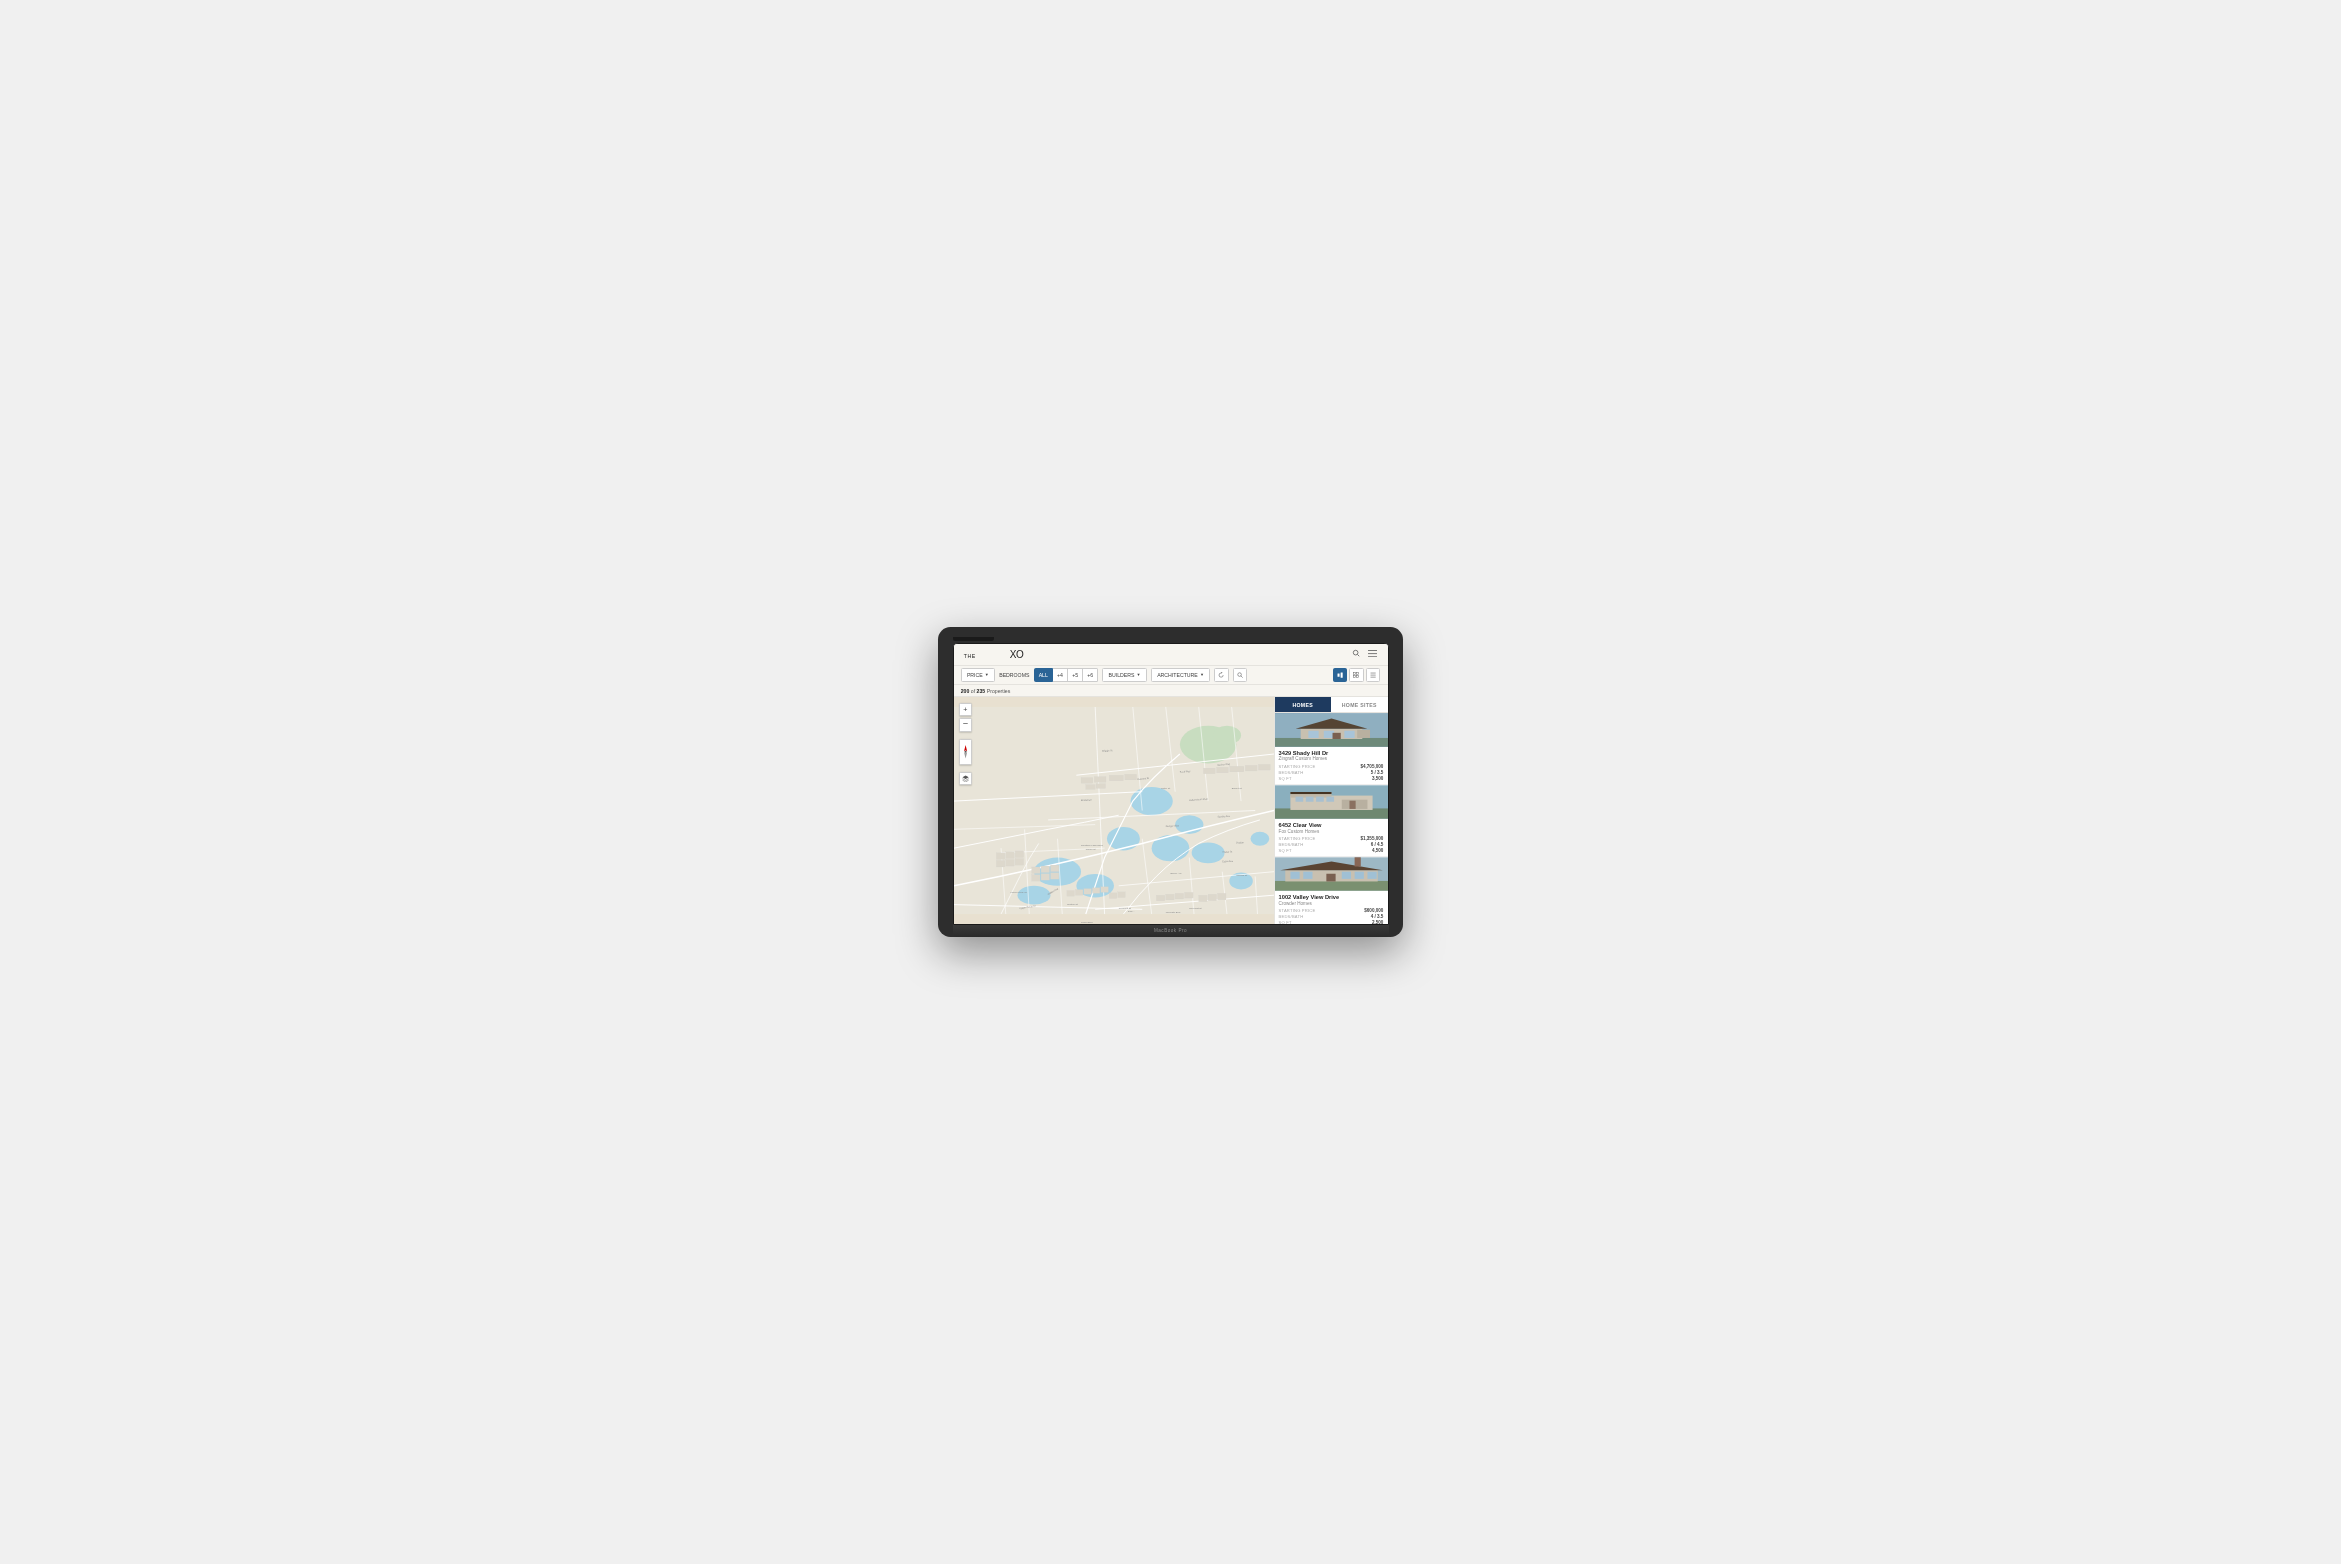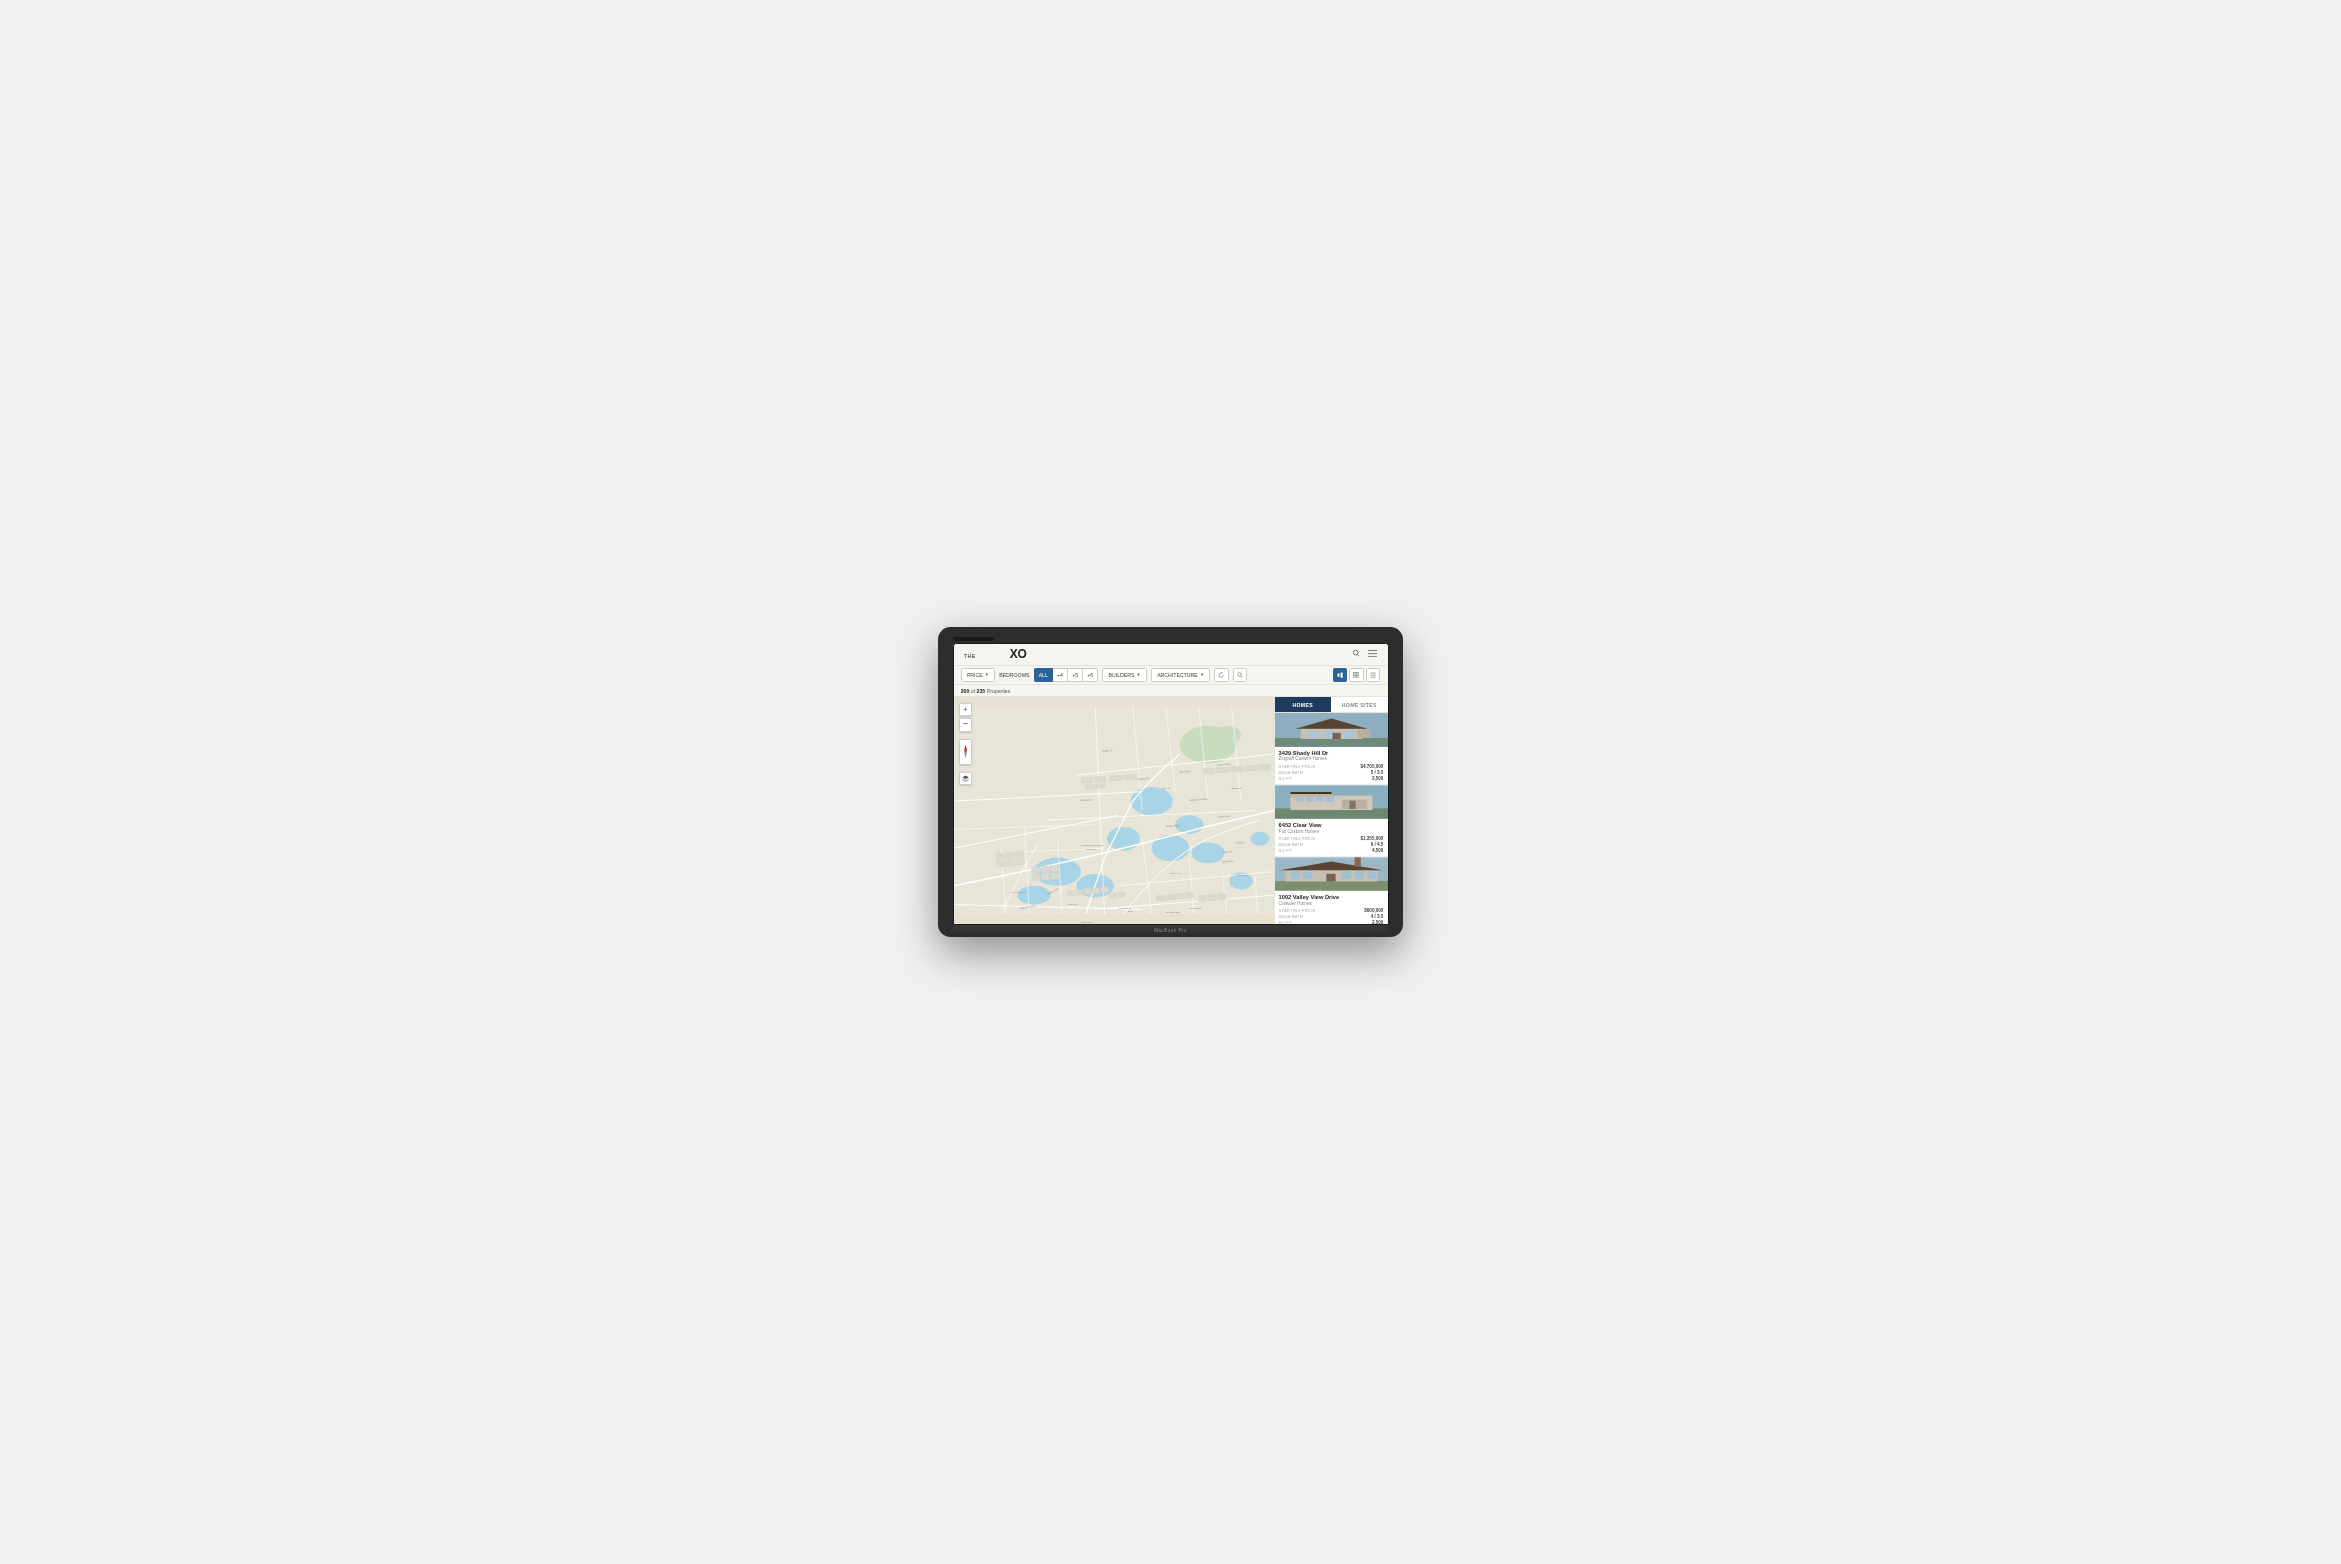--- a/index.html
+++ b/index.html
@@ -323,21 +323,21 @@
   </style>
 </head>
 <body>
 
 <div class="laptop-outer">
   <div class="laptop-notch"></div>
   <div class="laptop-screen">
 
     <div class="app-header">
       <div class="logo">
-        <span style="font-size:5.2px; letter-spacing:0.5px; font-weight:400;">THE</span><span style="font-size:12px; font-weight:700;padding-left:34px;">XO</span>
+        <span style="font-size:5.2px; letter-spacing:0.5px; font-weight:400;">THE</span><span style="font-size:10px; font-weight:400;padding-left:34px;">XO</span>
       </div>
       <div class="header-icons">
         <div class="header-icon">
           <svg width="8.3" height="8.3" viewBox="0 0 16 16" fill="none">
             <circle cx="7" cy="7" r="4.5" stroke="#555" stroke-width="1.5"></circle>
             <line x1="10.5" y1="10.5" x2="14" y2="14" stroke="#555" stroke-width="1.5"></line>
           </svg>
         </div>
         <div class="header-icon">
           <svg width="9.3" height="7.2" viewBox="0 0 18 14" fill="none">

